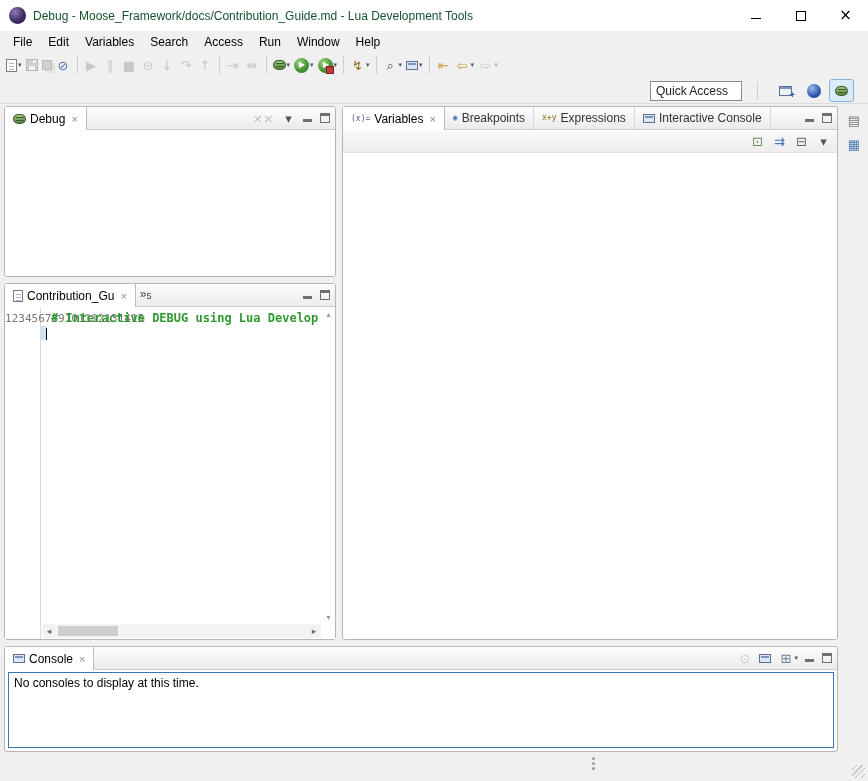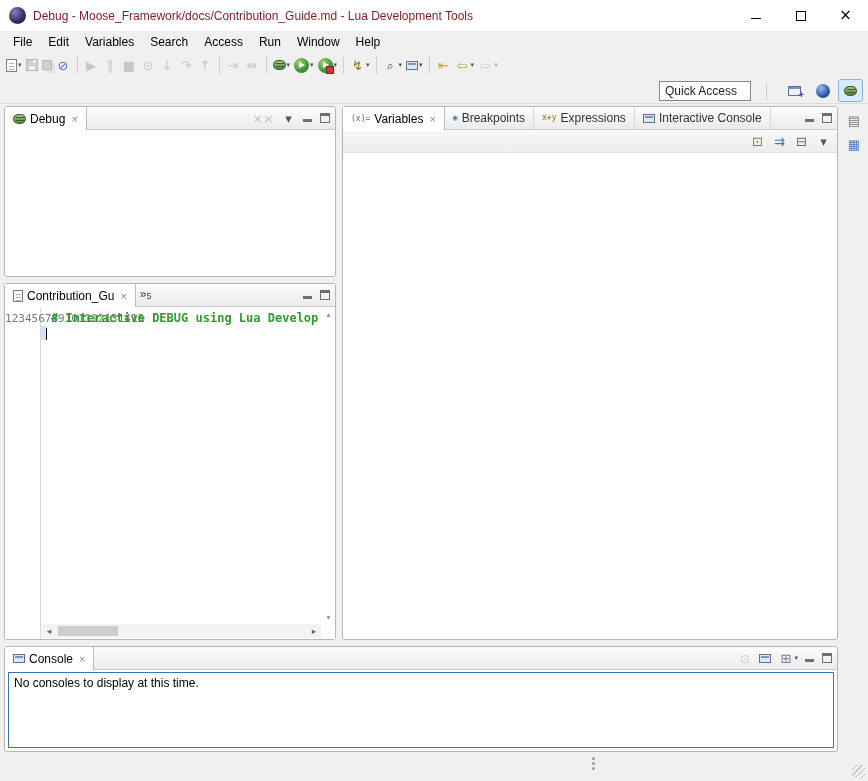--- a/index.html
+++ b/index.html
@@ -3,30 +3,30 @@
 <meta charset="utf-8">
 <style>
   *{box-sizing:border-box;margin:0;padding:0}
   html,body{width:868px;height:781px;overflow:hidden}
   body{font-family:"Liberation Sans","DejaVu Sans",sans-serif;font-size:12px;background:#f0f0f0;color:#000;position:relative}
 
   
   .titlebar{position:absolute;left:0;top:0;width:100%;height:31px;background:#fff;display:flex;align-items:center}
   .app-icon{width:17px;height:17px;border-radius:50%;margin:0 7px 0 9px;flex:0 0 auto;
     background:radial-gradient(circle at 35% 30%,#8f7bb8 0%,#3d2d66 55%,#120a28 100%)}
-  .title-text{font-size:12px;color:#7f1d1d;white-space:nowrap}
+  .title-text{font-size:12px;color:#14532d;white-space:nowrap}
   .win-controls{margin-left:auto;display:flex;height:100%}
   #win-controls .tbtn{width:45px;height:31px;justify-content:center;border-radius:0;padding:0}
   #win-controls .g{font-size:15px}
 
   
   .menubar{position:absolute;left:0;top:31px;width:100%;height:21px;display:flex;align-items:center;padding-left:5px}
   .menu-item{padding:16px 8px;border-radius:2px;cursor:default}
   .toolbar{position:absolute;left:0;top:52px;width:100%;height:26px;display:flex;align-items:center;padding-left:4px}
-  .persprow{position:absolute;left:0;top:78px;width:100%;height:26px;border-bottom:1px solid #dcdcdc;display:flex;align-items:center;justify-content:flex-end;padding-right:5px;gap:11px}
+  .persprow{position:absolute;left:0;top:78px;width:100%;height:26px;border-bottom:1px solid #dcdcdc;display:flex;align-items:center;justify-content:flex-end;padding-right:14px;gap:11px}
 
   .tsep{width:1px;height:18px;background:#cfcfcf;margin:0 4px;flex:0 0 auto}
   .tbtn{height:22px;display:inline-flex;align-items:center;padding:0 2px;border-radius:2px;cursor:default}
   .tbtn .g{font-family:"DejaVu Sans",sans-serif;font-size:13px;line-height:1;display:inline-block;min-width:15px;text-align:center}
   .tbtn .dd{font-size:7px;color:#555;margin-left:1px}
   .disabled{opacity:.42}
 
   .quick-access{width:92px;height:20px;border:1px solid #8a8a8a;background:#fff;padding:2px 5px;color:#222;font-size:12px}
   .pbtn{width:25px;height:23px;display:inline-flex;align-items:center;justify-content:center;border:1px solid transparent;border-radius:3px}
   .pbtn.active{background:#dcebfa;border-color:#89b3dd}

